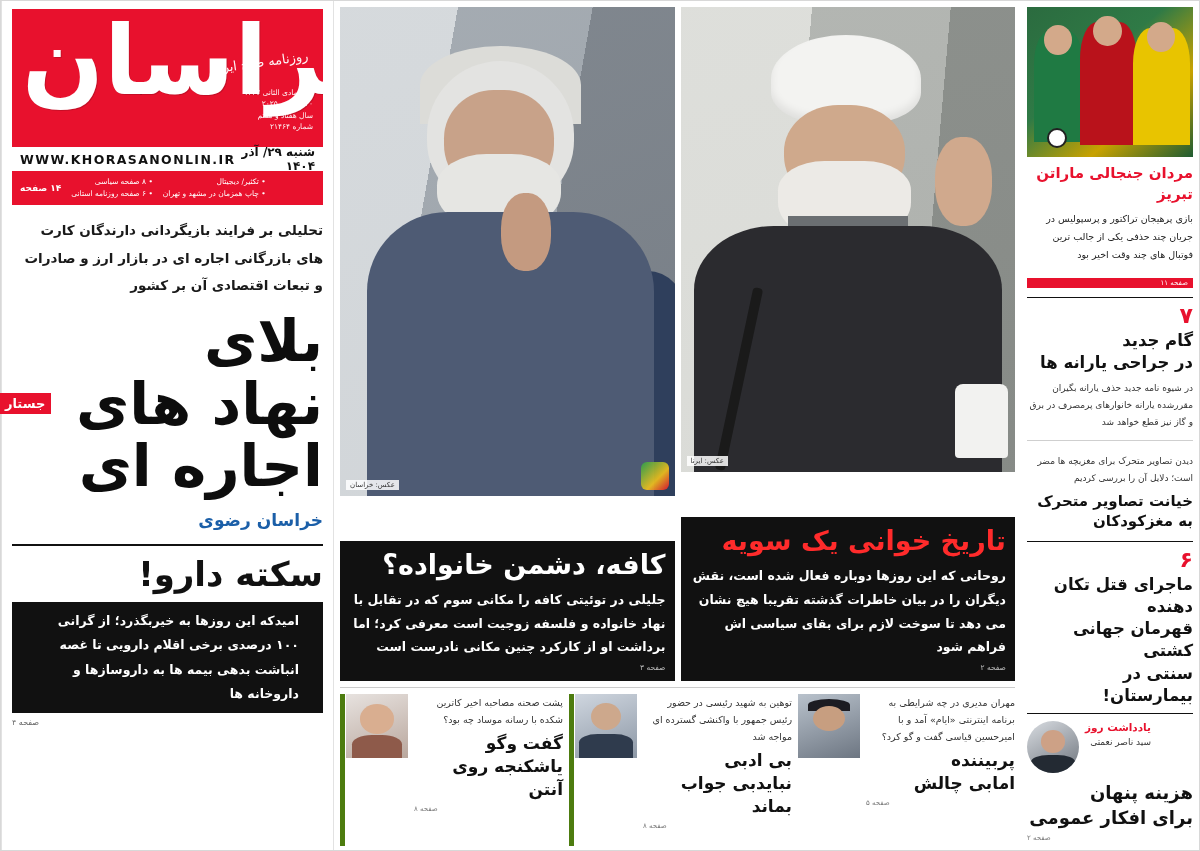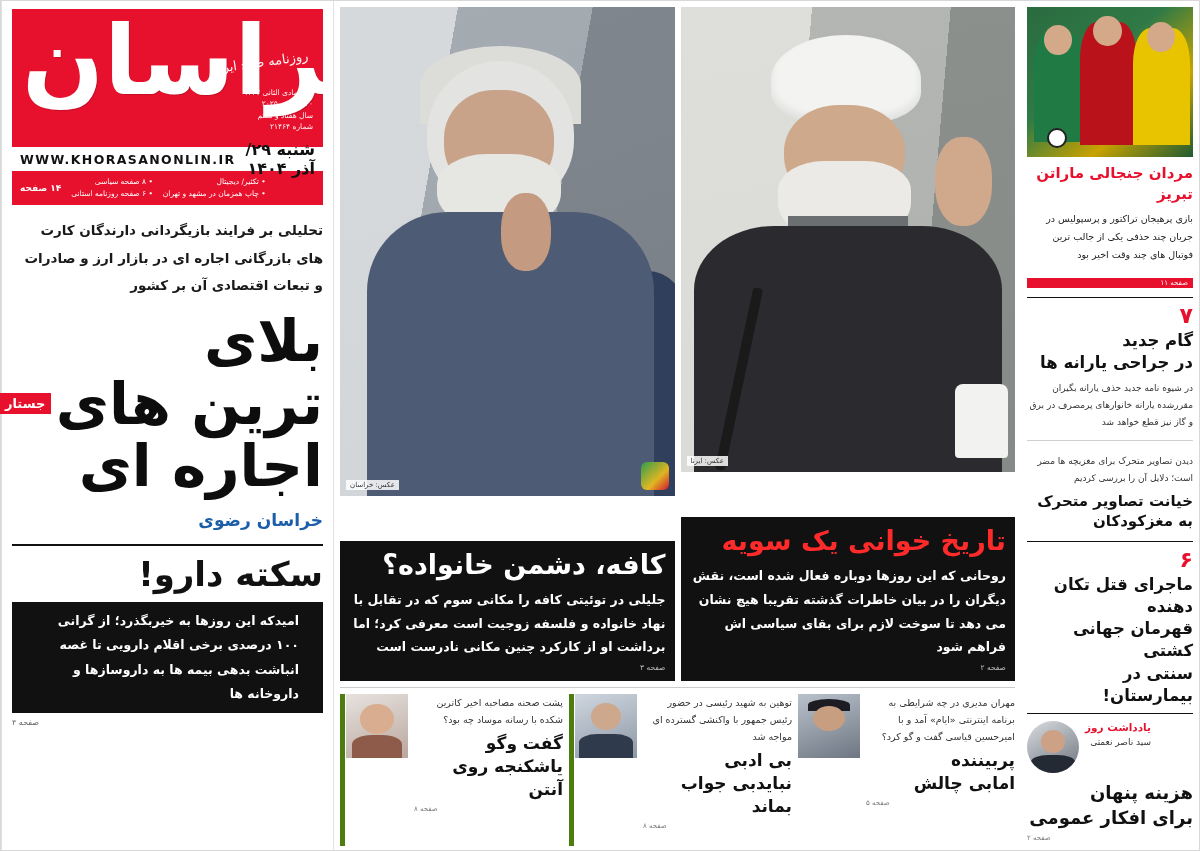--- a/index.html
+++ b/index.html
@@ -74,21 +74,21 @@
     padding: 0 8px;
   }
   .mh-url {
     font-size: 12.5px;
     letter-spacing: 1.4px;
     font-weight: bold;
     color: #111;
     direction: ltr;
   }
   .mh-date {
-    font-size: 16px;
+    font-size: 12px;
     font-weight: bold;
     color: #111;
   }
   .mh-strip {
     position: absolute;
     bottom: 4px; left: 0; right: 0;
     height: 26px;
     display: flex;
     align-items: center;
     justify-content: flex-end;
@@ -450,21 +450,21 @@
         <div class="strip-col" style="white-space:pre-line">• ۸ صفحه سیاسی
 • ۶ صفحه روزنامه استانی</div>
         <div class="pages-badge">۱۴ صفحه</div>
       </div>
     </div>
 
     <div class="lead-kicker">تحلیلی بر فرایند بازیگردانی دارندگان کارت های بازرگانی اجاره ای در بازار ارز و صادرات و تبعات اقتصادی آن بر کشور</div>
 
     <div class="lead-title">
       <span>بلای</span>
-      <span>ترین های</span>
+      <span>نهاد های</span>
       <span>اجاره ای</span>
     </div>
 
     <div class="lead-logo">خراسان رضوی</div>
 
     <div class="hr-thick"></div>
 
     <div class="sec2-title">سکته دارو!</div>
     <div class="sec2-body">امیدکه این روزها به خیربگذرد؛ از گرانی ۱۰۰ درصدی برخی اقلام دارویی تا غصه انباشت بدهی بیمه ها به داروسازها و داروخانه ها</div>
     <div class="sec2-page">صفحه ۴</div>

